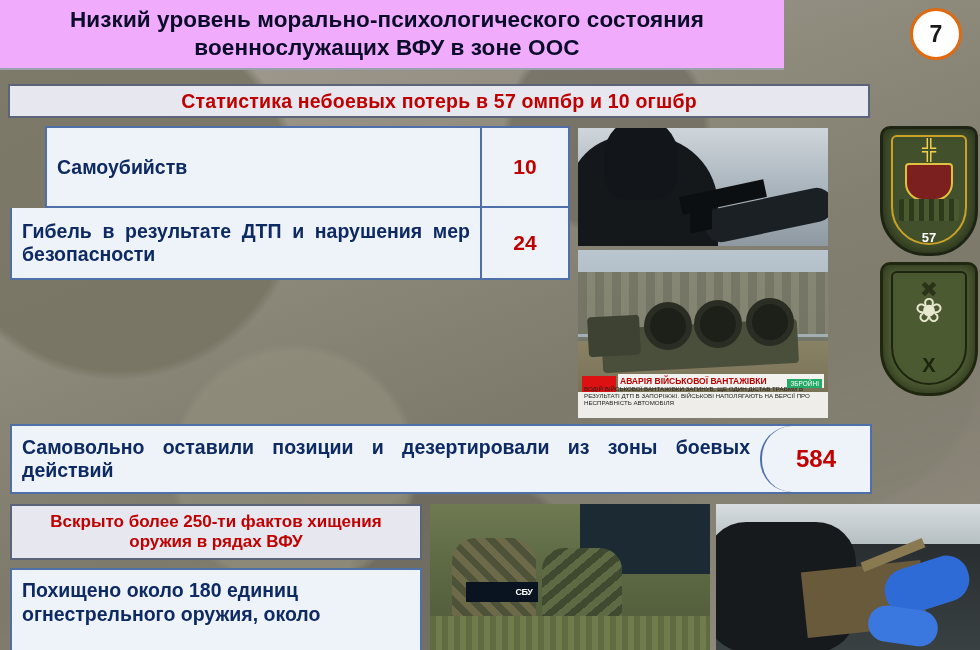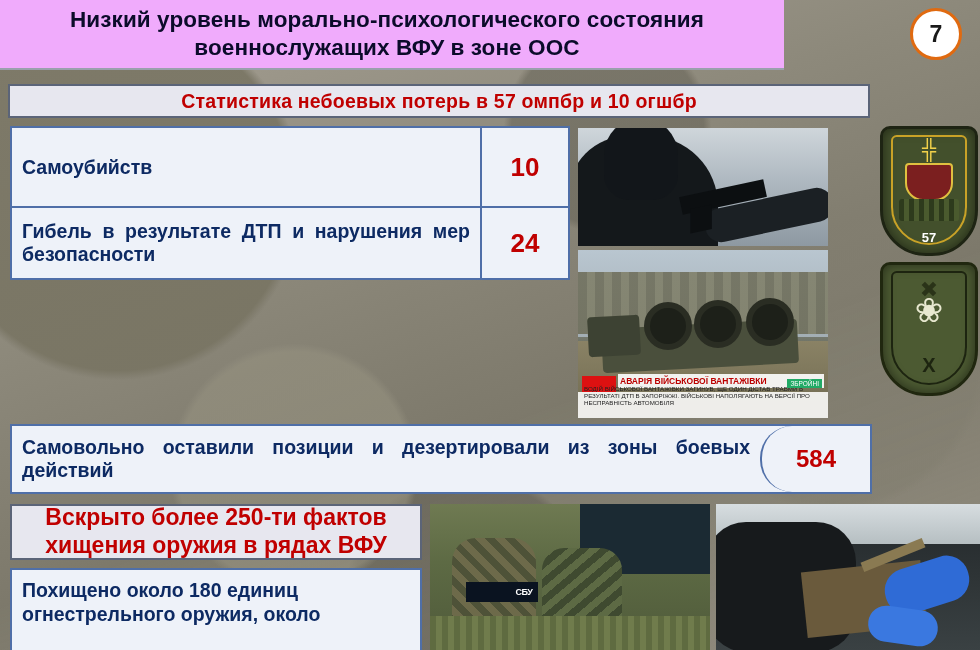--- a/index.html
+++ b/index.html
@@ -52,53 +52,53 @@
     color:#c00000;font-weight:bold;font-size:19.5px;letter-spacing:.2px;
   }
   .grid{
     position:absolute;left:10px;top:126px;width:560px;
   }
   .row{
     display:flex;border:2px solid #4f6fa8;border-top:none;
     background:#eef2f9;
     box-sizing:border-box;
   }
-  .row.first{border-top:2px solid #4f6fa8;}
+  .row.first{border-top:2px solid #4f6fa8;margin-left:35px;}
   .cell-text{
     flex:1;padding:8px 10px;
     color:#0d2a63;font-size:19.5px;font-weight:bold;line-height:1.18;
     display:flex;align-items:center;
     text-align:justify;
     box-sizing:border-box;
   }
   .cell-text.just{ text-align:justify; text-align-last:justify; }
   .cell-num{
     width:88px;border-left:2px solid #4f6fa8;
     display:flex;align-items:center;justify-content:center;
-    color:#c00000;font-size:26px;font-weight:bold;
+    color:#c00000;font-size:21px;font-weight:bold;
     box-sizing:border-box;
   }
   .r1{height:82px;}
   .r2{height:118px;}
   .r3{height:72px;}
   .wide-row{
     position:absolute;left:10px;top:424px;width:862px;height:70px;
     display:flex;border:2px solid #4f6fa8;background:#eef2f9;
     box-sizing:border-box;
   }
   .wide-row .cell-text{font-size:19.5px;}
   .wide-row .cell-num{width:110px;font-size:24px;border-radius:32px;}
   .alert{
     position:absolute;left:10px;top:504px;width:412px;height:56px;
     background:#e7e7ef;border:2px solid #5b6478;
     display:flex;align-items:center;justify-content:center;
     box-sizing:border-box;padding:0 8px;
   }
   .alert span{
-    color:#c00000;font-weight:bold;font-size:23px;line-height:1.2;text-align:center;
+    color:#c00000;font-weight:bold;font-size:17px;line-height:1.2;text-align:center;
   }
   .lastbox{
     position:absolute;left:10px;top:568px;width:412px;height:82px;
     background:#eef2f9;border:2px solid #4f6fa8;border-bottom:none;
     box-sizing:border-box;padding:8px 10px;
     color:#0d2a63;font-size:19.5px;font-weight:bold;line-height:1.25;
   }
   
   .photo{position:absolute;overflow:hidden;background:#333;}
   .ph-suicide{left:578px;top:128px;width:250px;height:118px;

